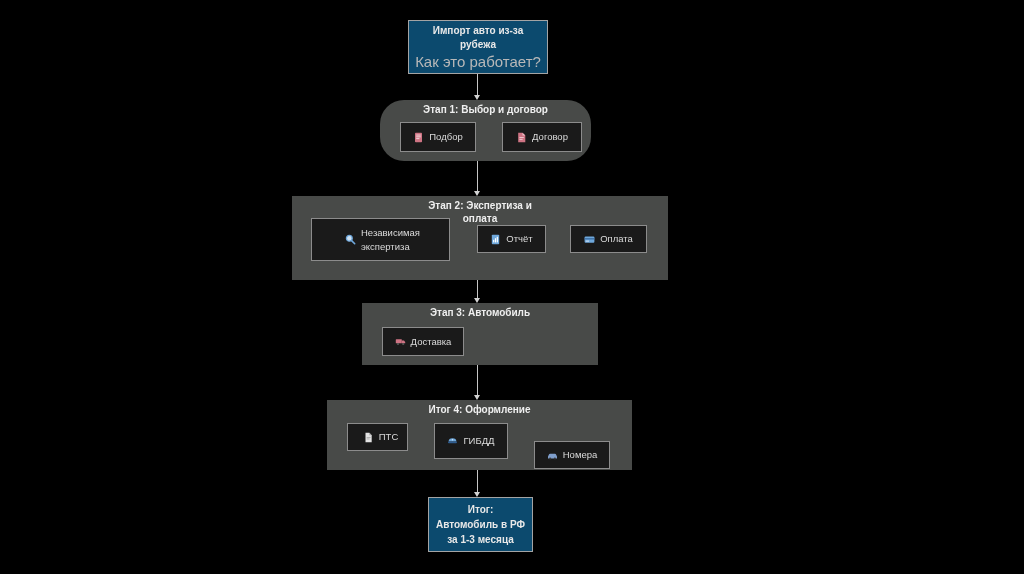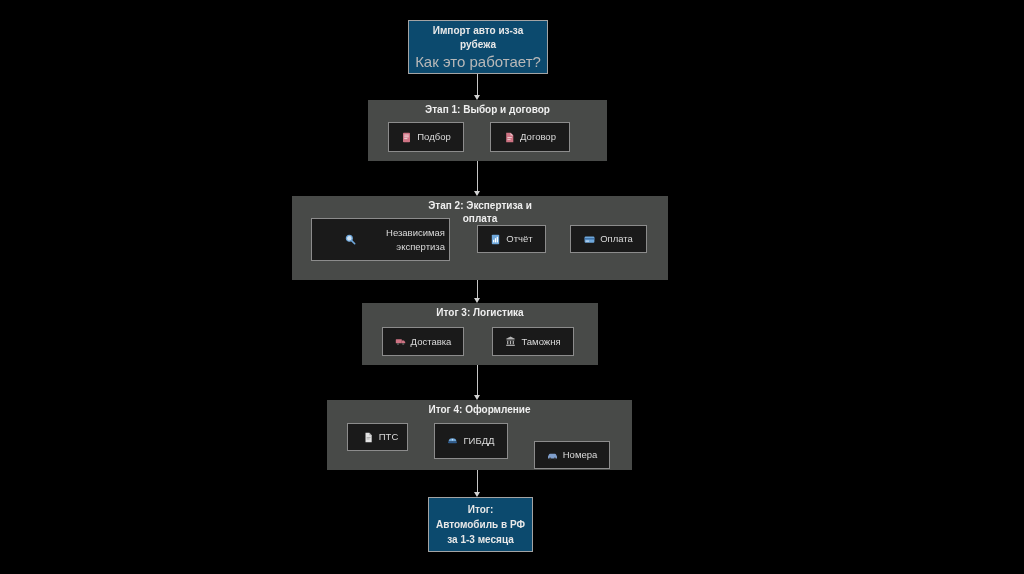--- a/index.html
+++ b/index.html
@@ -29,21 +29,21 @@
   }
   #result-node { left: 428px; top: 497px; width: 105px; height: 55px; }
   #result-node .result-line {
     font-size: 10px; font-weight: bold; color: #e8e8e8; line-height: 1.5;
   }
   .panel {
     position: absolute;
     background: #484a48;
     box-sizing: border-box;
   }
-  #panel-1 { left: 368px; top: 100px; width: 239px; height: 61px; }
+  #panel-1 { left: 380px; top: 100px; width: 211px; height: 61px; border-radius: 24px; }
   #panel-2 { left: 292px; top: 196px; width: 376px; height: 84px; }
   #panel-3 { left: 362px; top: 303px; width: 236px; height: 62px; }
   #panel-4 { left: 327px; top: 400px; width: 305px; height: 70px; }
   .panel-title {
     position: absolute; top: 3px; left: 0; right: 0;
     text-align: center;
     font-size: 10px; font-weight: bold; color: #efefef;
     line-height: 1.3;
   }
   #panel-2 .panel-title { left: 50%; transform: translateX(-50%); width: 124px; }
@@ -51,21 +51,21 @@
     position: absolute;
     background: #1a1a1a;
     border: 1px solid #8c8c8c;
     box-sizing: border-box;
     display: flex; align-items: center; justify-content: center;
     gap: 5px;
     color: #dbdbdb; font-size: 9.5px;
     cursor: pointer;
     padding: 0 3px;
   }
-  .flow-btn .btn-label { text-align: right; line-height: 1.45; }
+  .flow-btn .btn-label { text-align: left; line-height: 1.45; }
   #btn-podbor   { left: 20px;  top: 22px; width: 76px;  height: 30px; }
   #btn-dogovor  { left: 122px; top: 22px; width: 80px;  height: 30px; }
   #btn-expert   { left: 19px;  top: 22px; width: 139px; height: 43px; padding-left: 32px; }
   #btn-expert .btn-label { max-width: 84px; }
   #btn-otchet   { left: 185px; top: 29px; width: 69px;  height: 28px; }
   #btn-oplata   { left: 278px; top: 29px; width: 77px;  height: 28px; }
   #btn-dostavka { left: 20px;  top: 24px; width: 82px;  height: 29px; }
   #btn-tamozhnya{ left: 130px; top: 24px; width: 82px;  height: 29px; }
   #btn-pts      { left: 20px;  top: 23px; width: 61px;  height: 28px; padding-left: 9px; }
   #btn-gibdd    { left: 107px; top: 23px; width: 74px;  height: 36px; }
@@ -155,43 +155,32 @@
       <svg class="icon" width="11" height="11" viewBox="0 0 11 11">
         <rect x="0.6" y="2.6" width="9.8" height="6.2" rx="1" fill="#6fa8dc"></rect>
         <rect x="0.6" y="4.1" width="9.8" height="1.4" fill="#3d6fa5"></rect>
         <rect x="1.8" y="6.6" width="3.2" height="1" fill="#d8e7f5"></rect>
       </svg>
       <span class="btn-label">Оплата</span>
     </div>
   </div>
 
   <div class="panel" id="panel-3">
-    <div class="panel-title">Итог 3: Логистика</div>
+    <div class="panel-title">Этап 3: Автомобиль</div>
 
     <div class="flow-btn" id="btn-dostavka">
       <svg class="icon" width="11" height="11" viewBox="0 0 11 11">
         <rect x="0.8" y="3.2" width="6" height="4" rx="0.5" fill="#cf7484"></rect>
         <path d="M6.8,4.4 h2.2 l1.2,1.6 v1.2 h-3.4 z" fill="#cf7484"></path>
         <circle cx="3" cy="8" r="1.1" fill="#5a5a5a"></circle>
         <circle cx="8.2" cy="8" r="1.1" fill="#5a5a5a"></circle>
       </svg>
       <span class="btn-label">Доставка</span>
     </div>
 
-    <div class="flow-btn" id="btn-tamozhnya">
-      <svg class="icon" width="11" height="11" viewBox="0 0 11 11">
-        <path d="M5.5,0.6 L10.2,3 H0.8 z" fill="#b5b5b5"></path>
-        <rect x="1.4" y="3.5" width="8.2" height="0.8" fill="#b5b5b5"></rect>
-        <rect x="2.1" y="4.8" width="1.2" height="3.4" fill="#b5b5b5"></rect>
-        <rect x="4.9" y="4.8" width="1.2" height="3.4" fill="#b5b5b5"></rect>
-        <rect x="7.7" y="4.8" width="1.2" height="3.4" fill="#b5b5b5"></rect>
-        <rect x="1.2" y="8.7" width="8.6" height="1.2" fill="#b5b5b5"></rect>
-      </svg>
-      <span class="btn-label">Таможня</span>
-    </div>
   </div>
 
   <div class="panel" id="panel-4">
     <div class="panel-title">Итог 4: Оформление</div>
 
     <div class="flow-btn" id="btn-pts">
       <svg class="icon" width="11" height="11" viewBox="0 0 11 11">
         <path d="M2.5,0.8 h3.8 l2.4,2.4 v7 h-6.2 z" fill="#e3e3e3"></path>
         <path d="M6.3,0.8 l2.4,2.4 h-2.4 z" fill="#a8a8a8"></path>
         <rect x="3.6" y="5" width="4" height="0.7" fill="#9f9f9f"></rect>

